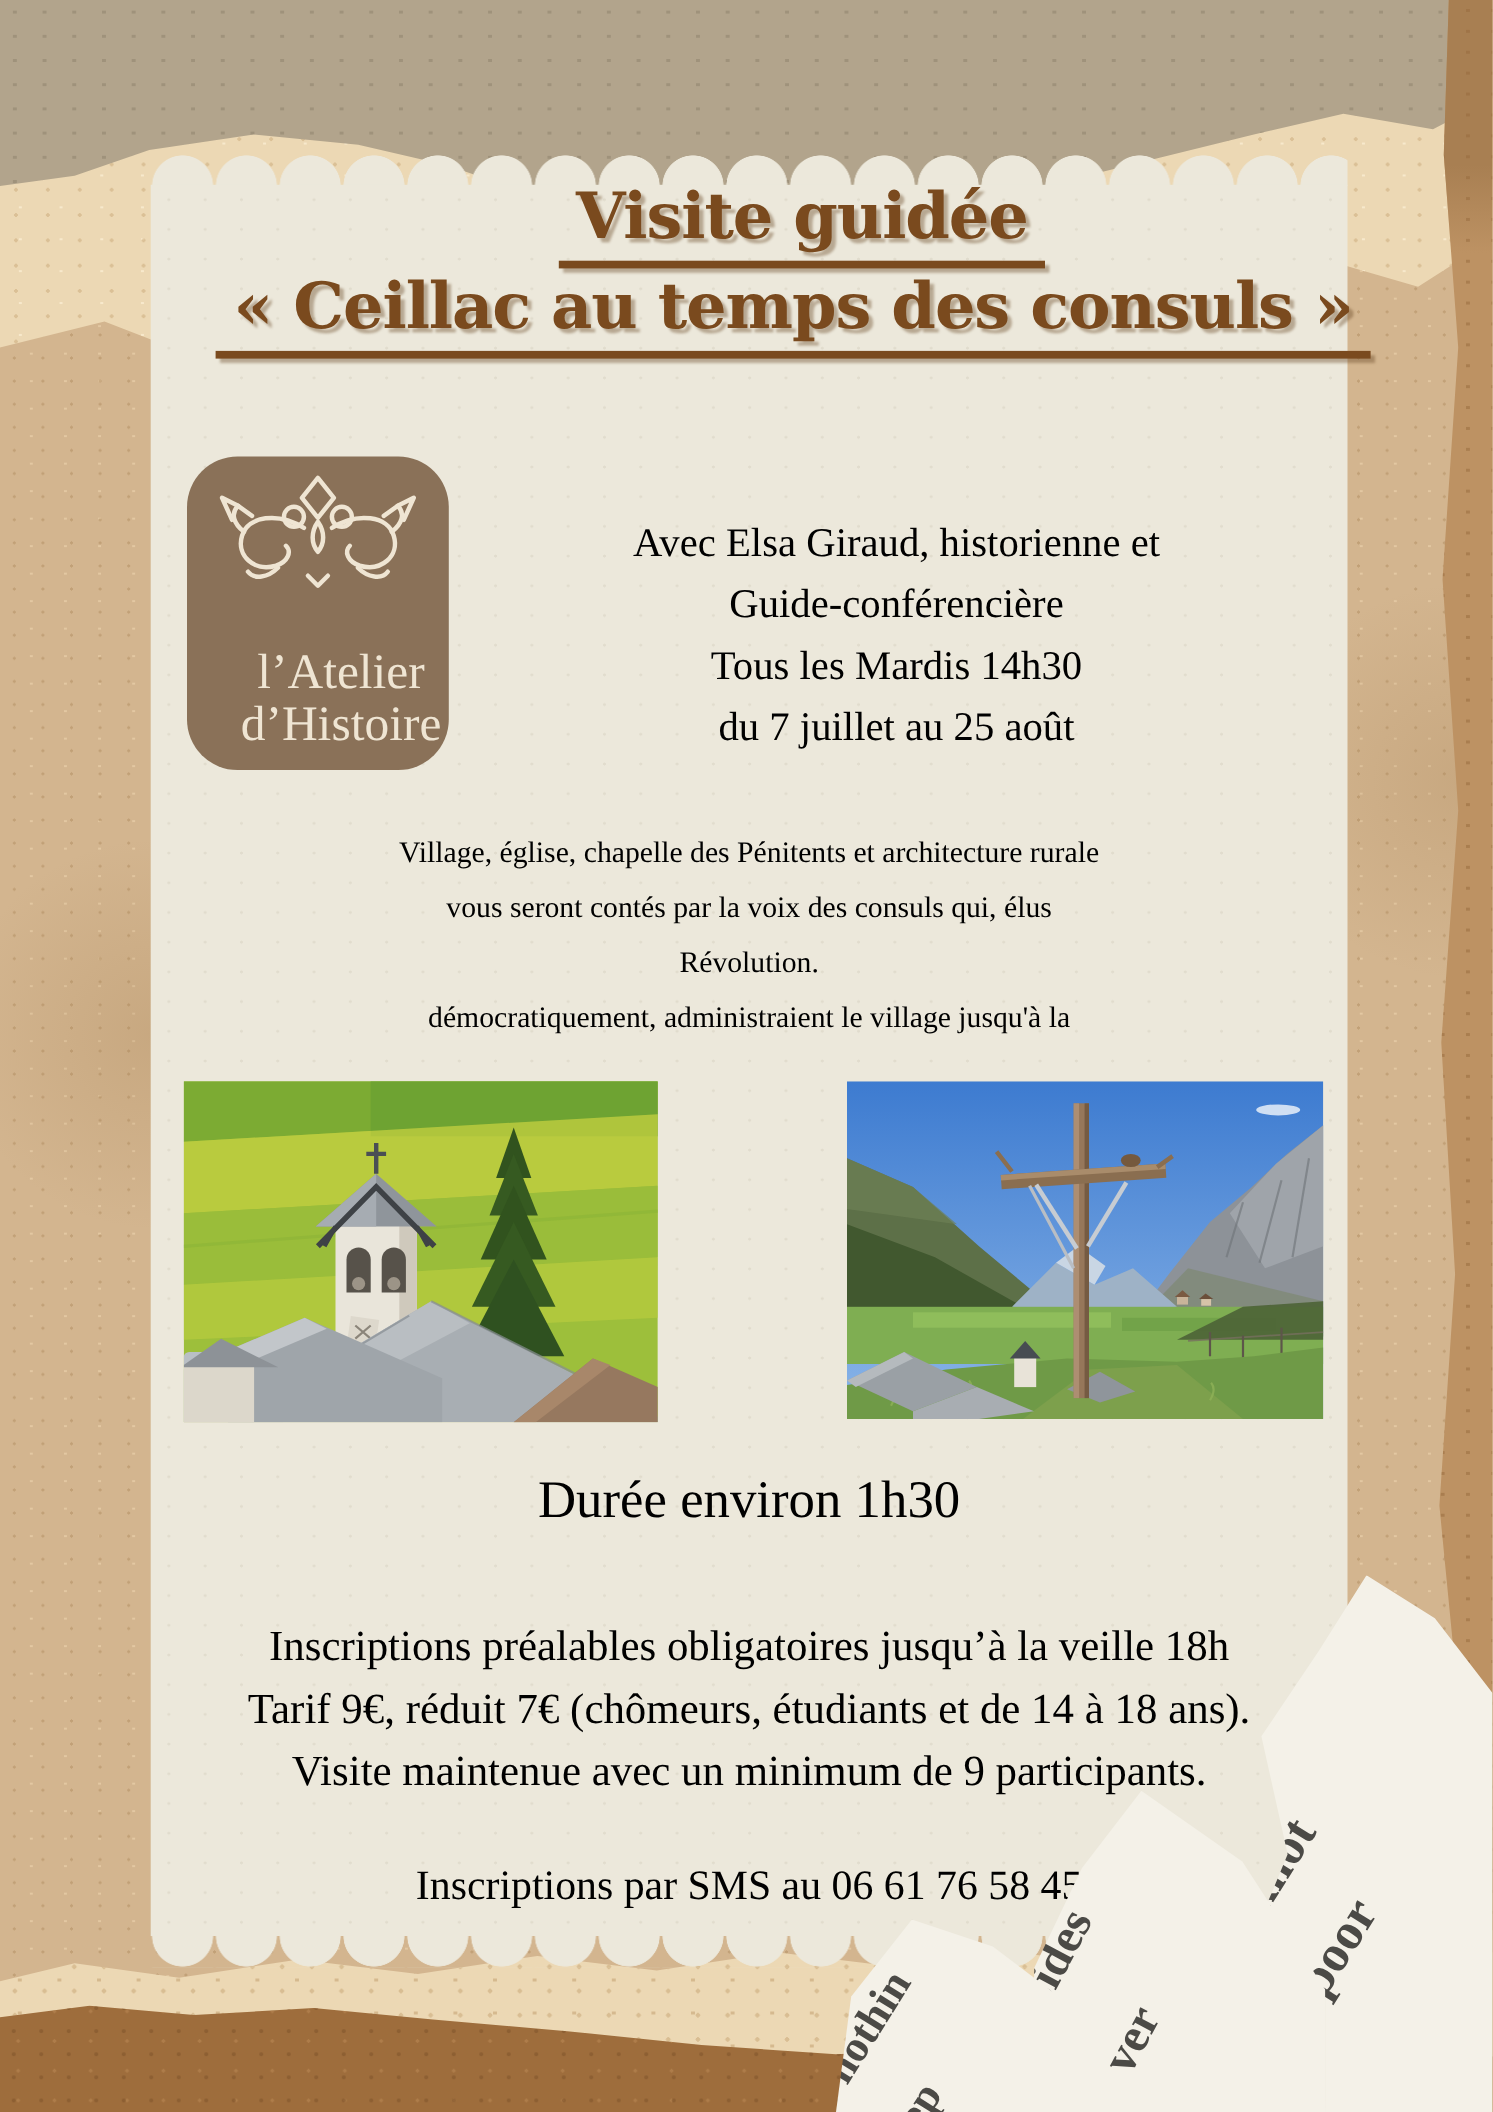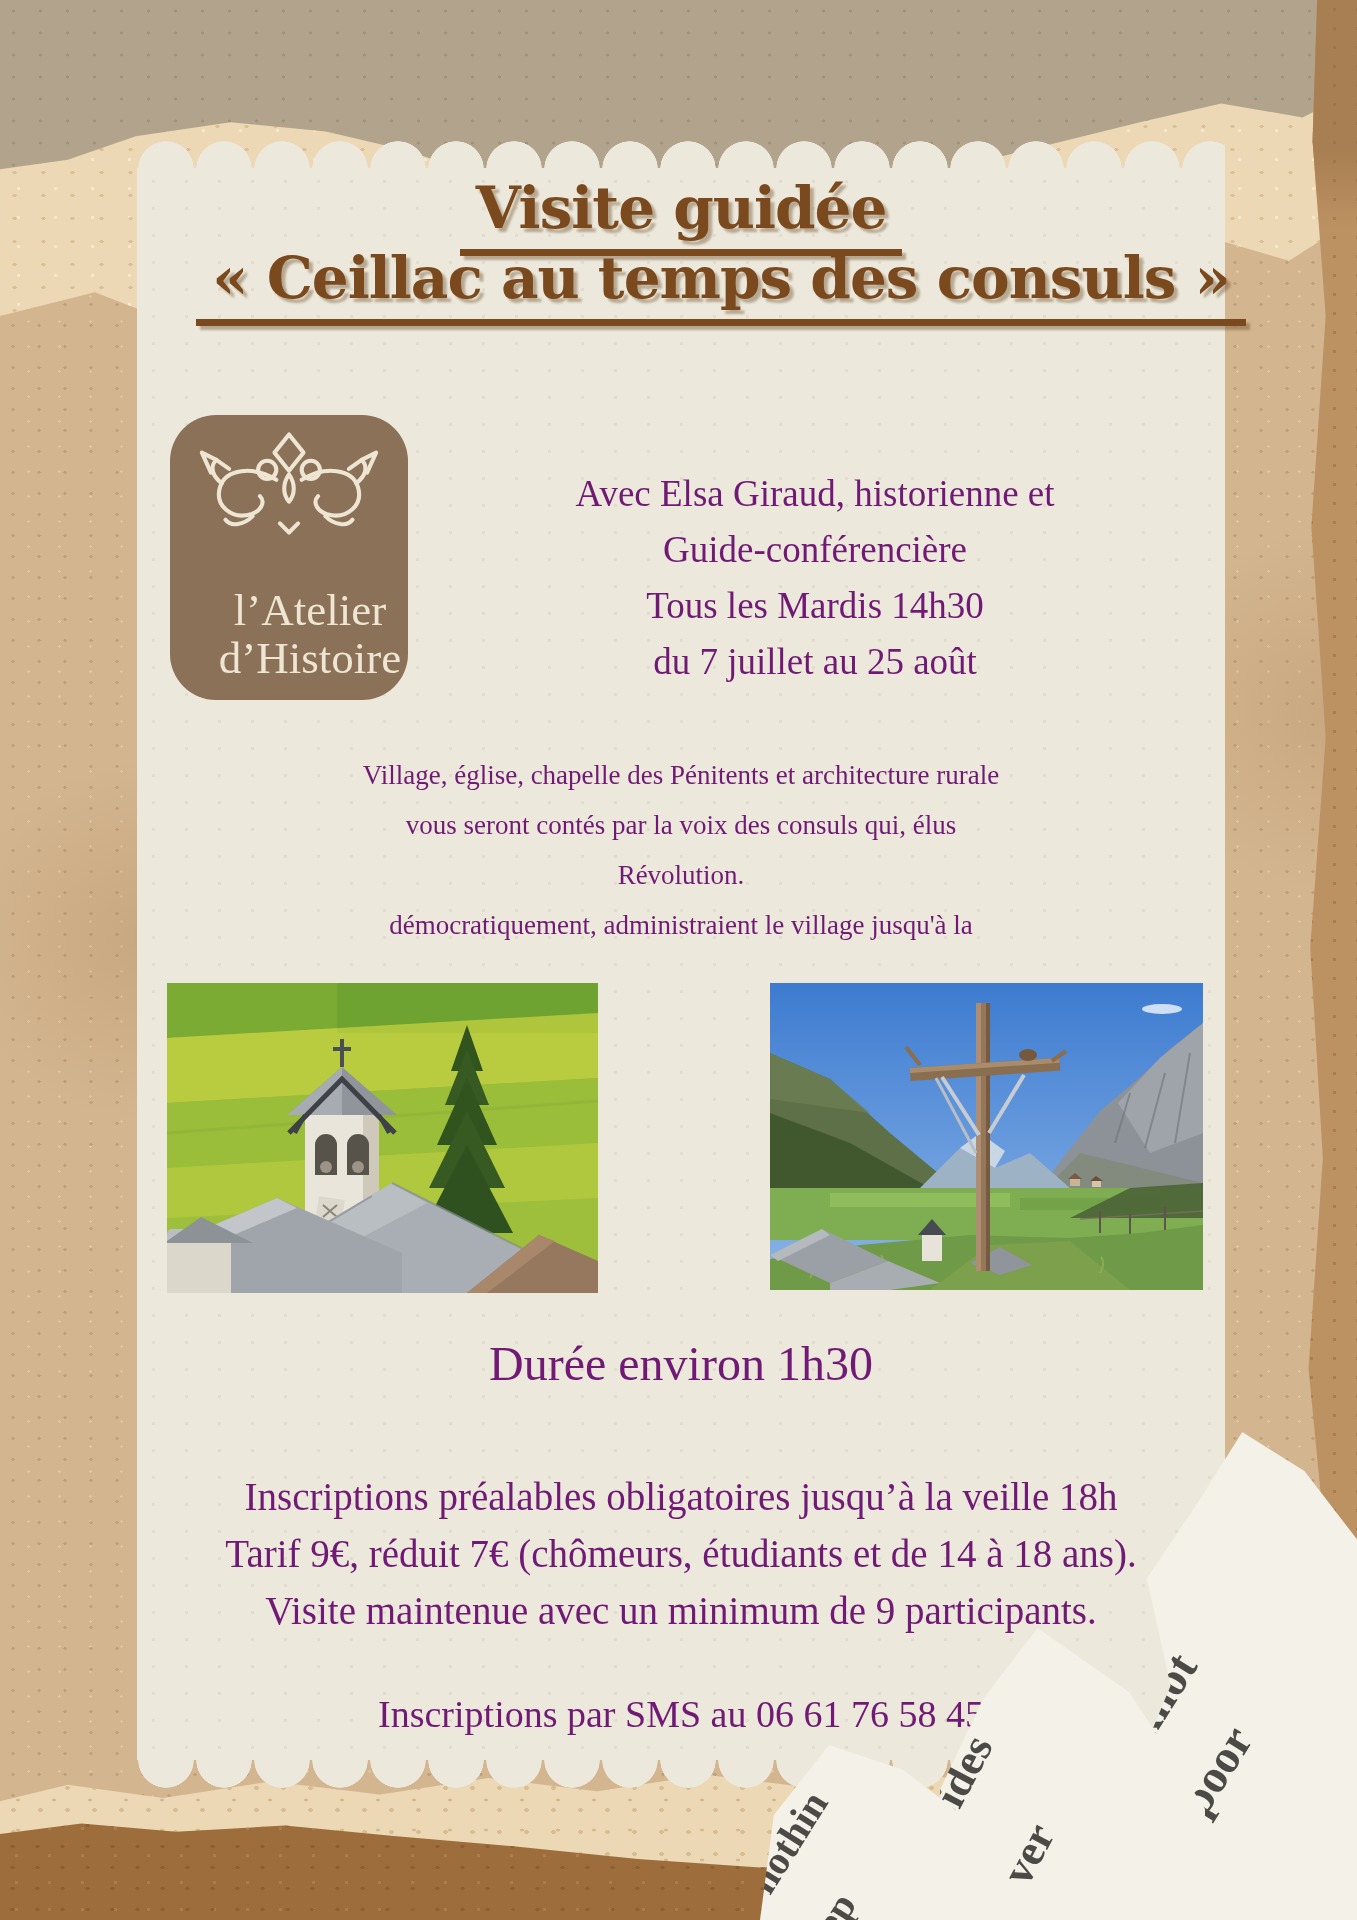--- a/index.html
+++ b/index.html
@@ -51,22 +51,22 @@
     background-size:58px 29px;background-repeat:repeat-x;}
   .paper-bottom-bumps{position:absolute;left:137px;top:1760px;width:1088px;height:29px;z-index:5;
     background-image:radial-gradient(circle 28px at 50% 0,#ece8db 98%,rgba(0,0,0,0) 100%);
     background-size:58px 29px;background-repeat:repeat-x;}
   
   .title-line{position:absolute;left:137px;width:1088px;z-index:8;margin:0;
     text-align:center;font-family:"DejaVu Serif",serif;font-weight:bold;
     font-size:58px;line-height:72px;color:#7a4a1e;letter-spacing:-1px;}
   .title-line span{display:inline-block;border-bottom:7px solid #7a4a1e;
     padding:0 16px 5px;filter:drop-shadow(4px 4px 1px rgba(104,72,38,.4));}
-  #title1{top:172px;} #title2{top:242px;margin-left:40px;}
-  .body-text{position:absolute;z-index:8;color:#701a75;text-align:center;white-space:nowrap;}
+  #title1{top:160px;padding-left:48px;} #title2{top:242px;margin-left:40px;}
+  .body-text{position:absolute;z-index:8;color:#000000;text-align:center;white-space:nowrap;}
   #intro{left:420px;top:466px;width:790px;font-size:37px;line-height:56px;}
   #desc{left:137px;top:750px;width:1088px;font-size:27px;line-height:50px;}
   #duration{left:137px;top:1336px;width:1088px;font-size:48px;}
   #registration{left:137px;top:1468px;width:1088px;font-size:39px;line-height:57px;text-align:center;}
   #sms{left:137px;top:1692px;width:1088px;font-size:38px;}
   
   .logo-box{position:absolute;left:170px;top:415px;width:238px;height:285px;z-index:8;
     background:#8a7158;border-radius:46px;}
   .logo-emblem{position:absolute;left:19px;top:14px;}
   .logo-text{position:absolute;left:0;bottom:18px;width:100%;text-align:center;

